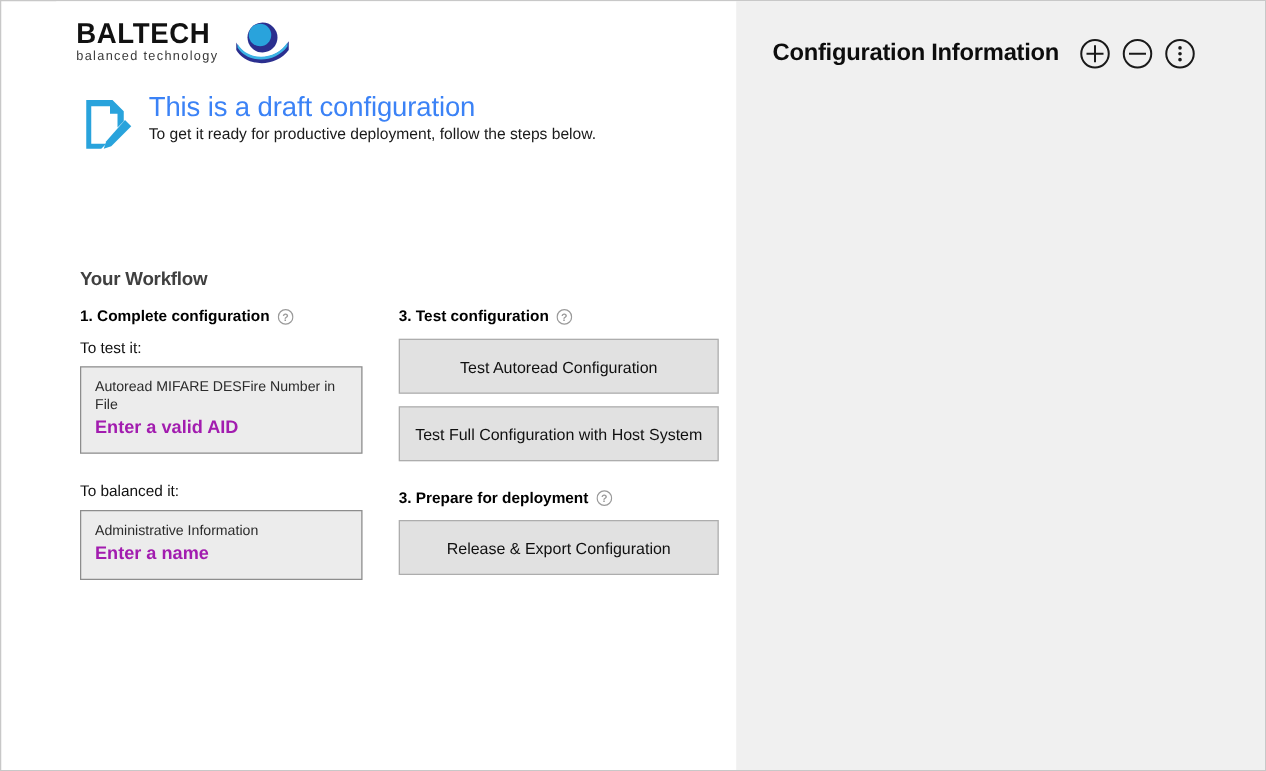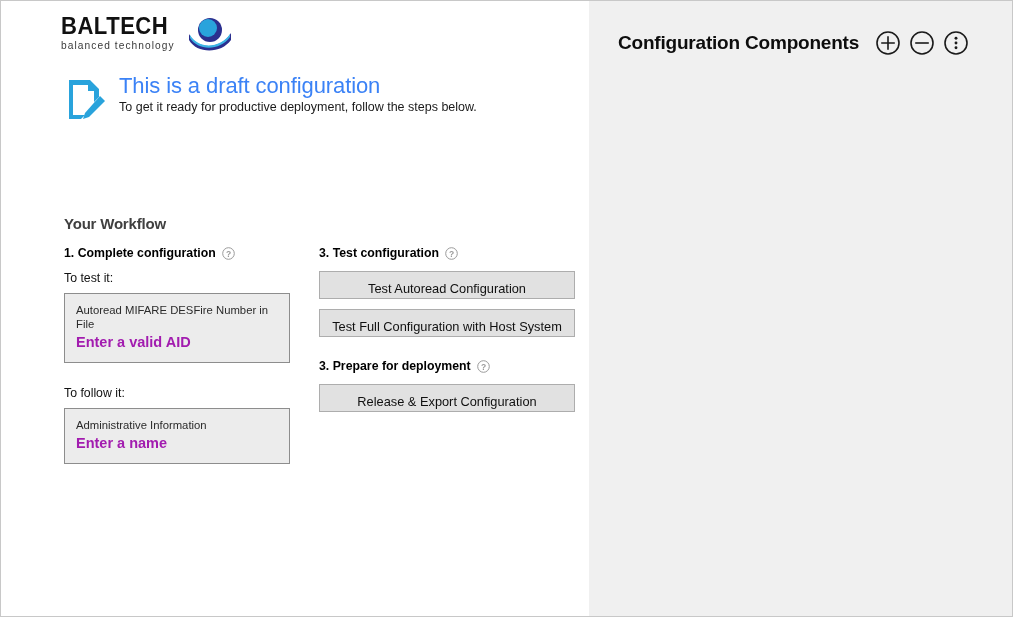--- a/index.html
+++ b/index.html
@@ -141,21 +141,21 @@
     font-size: 14.5px;
     font-weight: bold;
     color: #a21caf;
     line-height: 18px;
   }
 
   .action-btn {
     box-sizing: border-box;
     display: block;
     width: 256px;
-    height: 28px;
+    height: 44px;
     background: #e1e1e1;
     border: 1px solid #adadad;
     font-family: "Liberation Sans", sans-serif;
     font-size: 12.8px;
     color: #101010;
     line-height: 33px;
     text-align: center;
     margin-bottom: 10px;
     padding: 0;
     cursor: pointer;
@@ -264,21 +264,21 @@
               </svg>
             </span>
           </div>
 
           <div class="sub-label">To test it:</div>
           <div class="todo-card">
             <div class="todo-card-sub">Autoread MIFARE DESFire Number in File</div>
             <div class="todo-card-main">Enter a valid AID</div>
           </div>
 
-          <div class="sub-label">To follow it:</div>
+          <div class="sub-label">To balanced it:</div>
           <div class="todo-card">
             <div class="todo-card-sub">Administrative Information</div>
             <div class="todo-card-main">Enter a name</div>
           </div>
         </div>
 
         <div class="wf-col-right">
           <div class="step-heading">
             <span>3. Test configuration</span>
             <span class="help-icon">
@@ -305,21 +305,21 @@
           <button class="action-btn">Release &amp; Export Configuration</button>
         </div>
 
       </div>
     </div>
   </div>
 
   <div class="right-panel">
 
     <div class="cc-header">
-      <div class="cc-title">Configuration Components</div>
+      <div class="cc-title">Configuration Information</div>
       <div class="cc-buttons">
         <button class="circle-btn">
           <svg width="26" height="26" viewBox="0 0 26 26">
             <circle cx="13" cy="13" r="11" fill="none" stroke="#1a1a1a" stroke-width="1.6"></circle>
             <path d="M13 7 L13 19 M7 13 L19 13" stroke="#1a1a1a" stroke-width="1.6" stroke-linecap="square"></path>
           </svg>
         </button>
         <button class="circle-btn">
           <svg width="26" height="26" viewBox="0 0 26 26">
             <circle cx="13" cy="13" r="11" fill="none" stroke="#1a1a1a" stroke-width="1.6"></circle>

